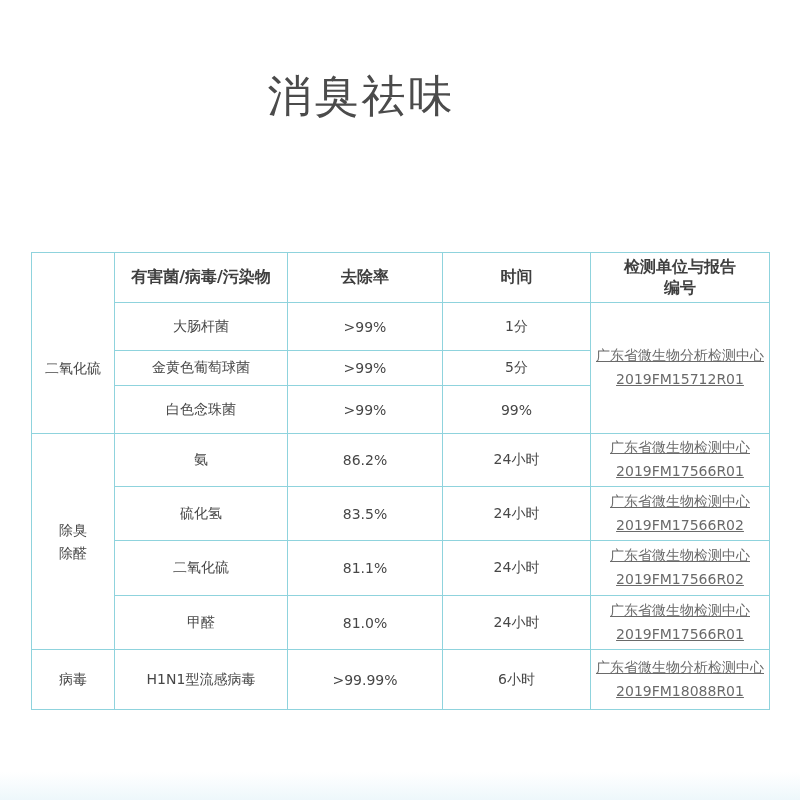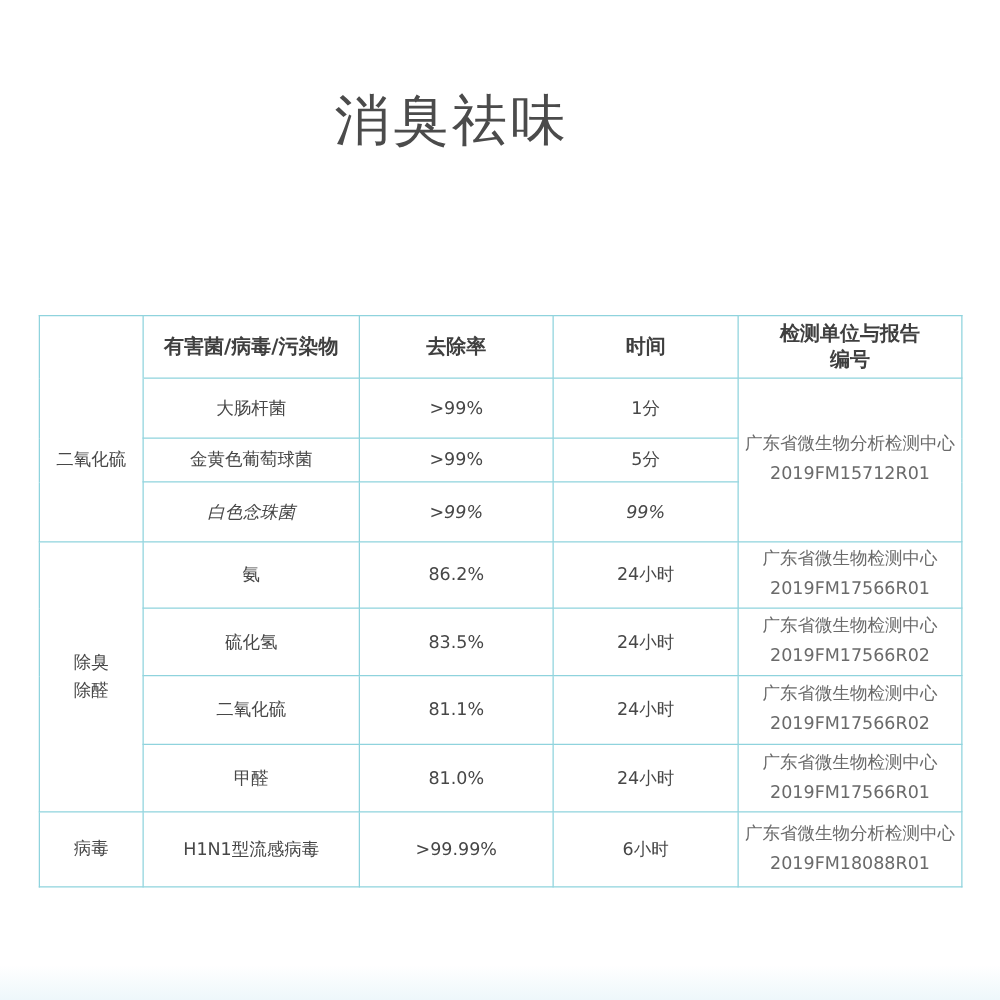--- a/index.html
+++ b/index.html
@@ -11,29 +11,29 @@
          color:#4b4b4b;font-size:44px;line-height:62px;font-weight:400;letter-spacing:3px;font-family:Liberation Serif, serif;}
 
   
   .spec-table{position:absolute;left:31px;top:252px;width:738px;
               border-collapse:collapse;table-layout:fixed;
               color:#474747;}
   .spec-table td,.spec-table th{border:1px solid #8fd3dd;text-align:center;vertical-align:middle;
               padding:0 4px;font-size:14px;font-weight:400;overflow:hidden;}
   .spec-table th{font-weight:700;font-size:16px;color:#3f3f3f;}
   .pre{white-space:pre-line;}
-  .report-cell{font-size:12px;color:#6a6a6a;line-height:1.7;}
+  .report-cell{font-size:12px;color:#6a6a6a;line-height:1.7;text-decoration:underline;}
   .group-cell{font-size:17px;color:#474747;line-height:1.6;}
   .no-b{border-bottom:none !important;}
   .no-t{border-top:none !important;}
 
   .r-h{height:50px;}
   .r1{height:48px;}
   .r2{height:35px;}
-  .r3{height:48px;font-style:italic;}
+  .r3{height:48px;}
   .r4{height:53px;}
   .r5{height:54px;}
   .r6{height:55px;}
   .r7{height:54px;}
   .r8{height:60px;}
 
   
   .bottom-fade{position:absolute;left:0;bottom:0;width:800px;height:28px;
                background:linear-gradient(to bottom,rgba(205,233,243,0),rgba(205,233,243,0.35));}
 </style>

